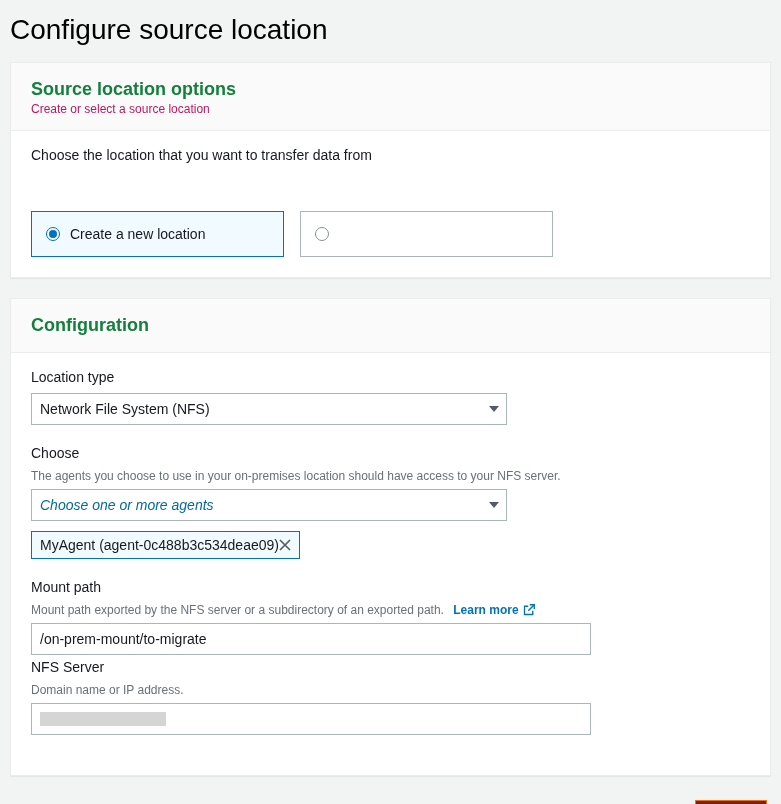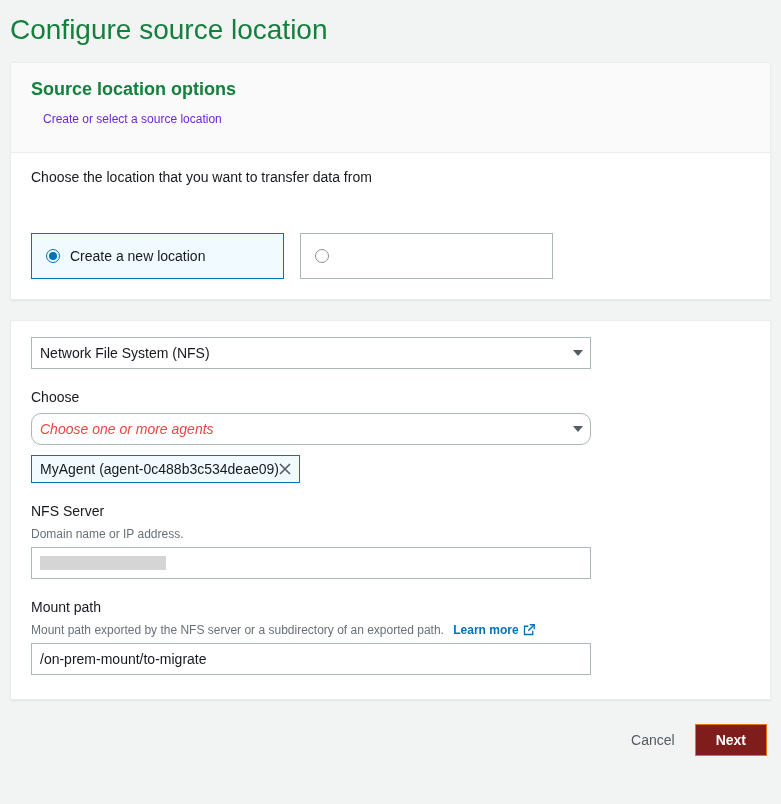--- a/index.html
+++ b/index.html
@@ -9,43 +9,43 @@
     background: #f2f3f3;
     font-family: "Amazon Ember", "Helvetica Neue", Arial, sans-serif;
     color: #16191f;
     font-size: 14px;
     width: 781px;
   }
   h1 {
     font-size: 28px;
     font-weight: 400;
     margin: 4px 0 16px 0;
-    color: #15803d;
+    color: #000000;
   }
   .panel {
     background: #fff;
     border: 1px solid #eaeded;
     box-shadow: 0 1px 1px rgba(0,0,0,0.05);
     margin-bottom: 20px;
   }
   .panel-header {
     padding: 16px 20px 14px 20px;
     border-bottom: 1px solid #eaeded;
     background: #fafafa;
   }
   .panel-header h2 {
     font-size: 18px;
     font-weight: 700;
     margin: 0 0 2px 0;
     color: #15803d;
   }
   .panel-header .subtitle {
     font-size: 12px;
-    color: #6d28d9;
-    margin: 12px;
+    color: #be185d;
+    margin: 0;
   }
   .panel-body {
     padding: 16px 20px 20px 20px;
   }
   .field-label {
     font-size: 14px;
     color: #16191f;
     margin-bottom: 8px;
   }
   .help-text {
@@ -89,37 +89,37 @@
   .radio.checked::after {
     content: "";
     width: 8px;
     height: 8px;
     border-radius: 50%;
     background: #0073bb;
   }
   .form-group { margin-bottom: 20px; }
   .select-wrap {
     position: relative;
-    width: 560px;
+    width: 476px;
     max-width: 100%;
   }
   .select, .text-input {
     width: 560px;
     max-width: 100%;
     height: 32px;
     border: 1px solid #aab7b8;
     background: #fff;
     padding: 4px 28px 4px 8px;
     font-size: 14px;
     color: #16191f;
     display: flex;
     align-items: center;
     cursor: pointer;
   }
-  .select.placeholder { color: #ef4444; font-style: italic; border-radius: 10px; }
+  .select.placeholder { color: #0369a1; font-style: italic; }
   .caret {
     position: absolute;
     right: 8px;
     top: 50%;
     transform: translateY(-50%);
     pointer-events: none;
     color: #545b64;
   }
   .text-input {
     cursor: text;
@@ -209,62 +209,59 @@
         <span>Create a new location</span>
       </div>
       <div class="option-tile">
         <span class="radio"></span>
       </div>
     </div>
   </div>
 </div>
 
 <div class="panel">
+  <div class="panel-header">
+    <h2>Configuration</h2>
+  </div>
   <div class="panel-body">
 
     <div class="form-group">
+      <div class="field-label">Location type</div>
       <div class="select-wrap">
         <div class="select">
           <span>Network File System (NFS)</span>
         </div>
         <span class="caret">
           <svg width="10" height="6" viewBox="0 0 10 6">
               <path d="M0 0 L5 6 L10 0 Z" fill="#545b64"></path>
             </svg>
         </span>
       </div>
     </div>
 
     <div class="form-group">
       <div class="field-label">Choose</div>
+      <div class="help-text">The agents you choose to use in your on-premises location should have access to your NFS server.</div>
       <div class="select-wrap">
         <div class="select placeholder">
           <span>Choose one or more agents</span>
         </div>
         <span class="caret">
           <svg width="10" height="6" viewBox="0 0 10 6">
               <path d="M0 0 L5 6 L10 0 Z" fill="#545b64"></path>
             </svg>
         </span>
       </div>
       <div class="token">
         <span>MyAgent (agent-0c488b3c534deae09)</span>
         <span class="close">
           <svg width="12" height="12" viewBox="0 0 12 12">
               <path d="M1 1 L11 11 M11 1 L1 11" stroke="#545b64" stroke-width="1.6" fill="none"></path>
             </svg>
         </span>
-      </div>
-    </div>
-
-    <div class="form-group">
-      <div class="field-label">NFS Server</div>
-      <div class="help-text">Domain name or IP address.</div>
-      <div class="text-input">
-        <span class="redacted"></span>
       </div>
     </div>
 
     <div class="form-group" style="margin-bottom:4px;">
       <div class="field-label">Mount path</div>
       <div class="help-text">
         <span>Mount path exported by the NFS server or a subdirectory of an exported path.</span>
         <a href="#" class="learn-more">
           <span>Learn more</span>
           <span>
@@ -274,19 +271,27 @@
               <path d="M15 1 L7 9" stroke="#0073bb" stroke-width="1.8" fill="none"></path>
             </svg>
           </span>
         </a>
       </div>
       <div class="text-input">
         <span>/on-prem-mount/to-migrate</span>
       </div>
     </div>
 
+    <div class="form-group">
+      <div class="field-label">NFS Server</div>
+      <div class="help-text">Domain name or IP address.</div>
+      <div class="text-input">
+        <span class="redacted"></span>
+      </div>
+    </div>
+
   </div>
 </div>
 
 <div class="footer">
   <button class="btn link">Cancel</button>
   <button class="btn primary">Next</button>
 </div>
 
 </body></html>

